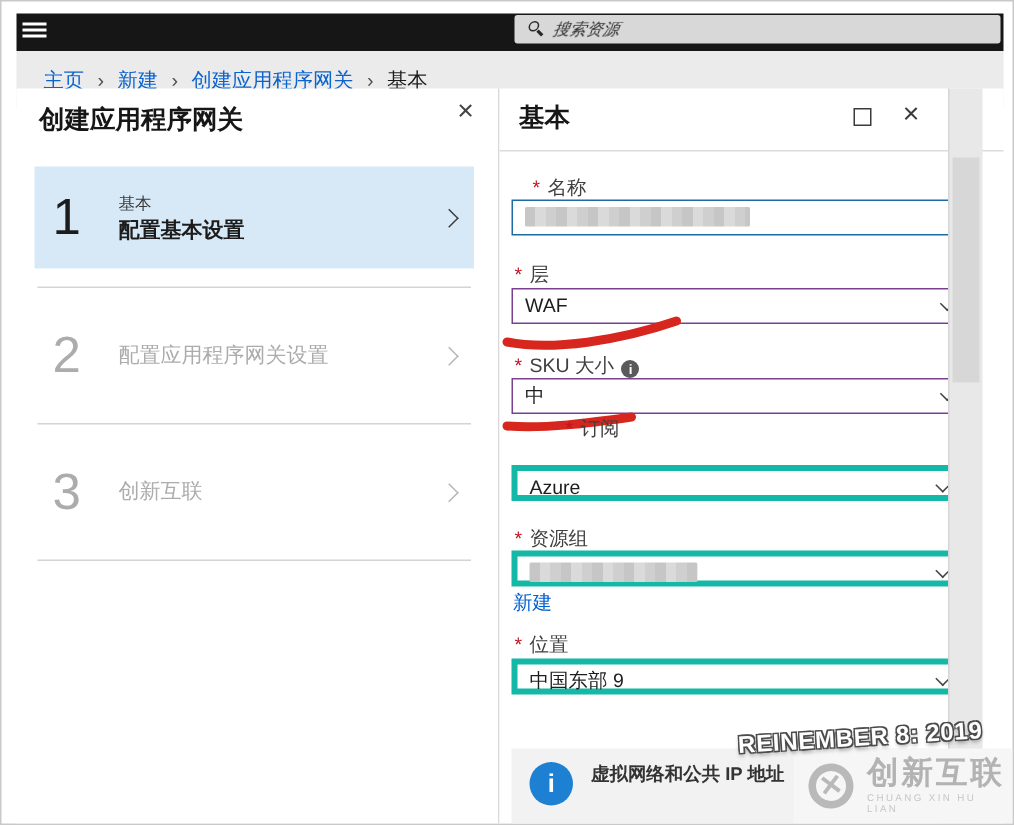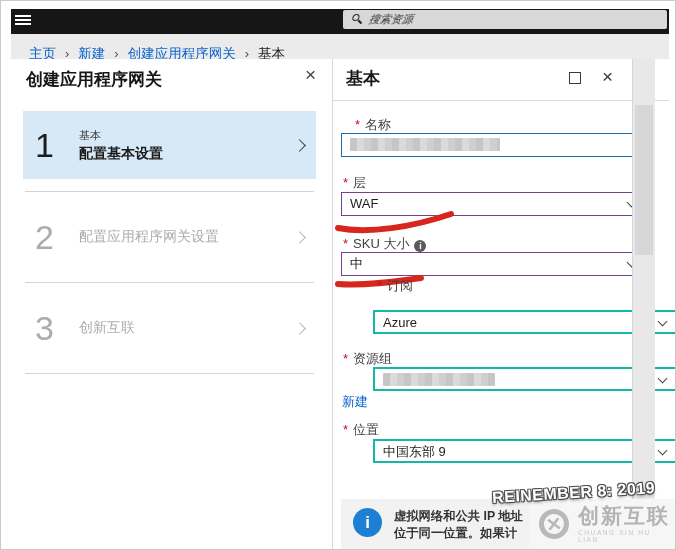--- a/index.html
+++ b/index.html
@@ -65,21 +65,21 @@
   .f-label { position:absolute; font-size:13px; color:#404040; }
   .req { color:#c21121; margin-right:5px; font-size:13px; }
   .info-dot { display:inline-block; width:12px; height:12px; background:#5a5a5a; color:#fff;
               border-radius:50%; font-size:9px; font-weight:bold; text-align:center; line-height:12px;
               margin-left:5px; vertical-align:-1px; cursor:pointer; }
 
   .ctrl { position:absolute; left:8px; width:304px; height:24px; background:#fff;
           font-size:13px; color:#1d1d1d; line-height:22px; padding:0 43px 0 8px; cursor:pointer; }
   .ctrl.b-blue   { border:1.5px solid #1c6ba5; }
   .ctrl.b-purple { border:1px solid #7b3f8f; }
-  .ctrl.b-gray   { border:2px solid #14b8a6;margin-left:32px; }
+  .ctrl.b-gray   { border:4px solid #14b8a6; }
   .chev-down { position:absolute; right:9px; top:6px; width:7px; height:7px;
                border-right:1.5px solid #444; border-bottom:1.5px solid #444; transform:rotate(45deg); }
   .mosaic { height:13px; margin-top:4px; border-radius:1px;
             background:repeating-linear-gradient(90deg,#c6c6c6 0 7px,#dadada 7px 14px,#cfcfcf 14px 21px); }
   .mosaic.m-name { width:150px; }
   .mosaic.m-rg { width:112px; }
 
   .annot { position:absolute; pointer-events:none; }
   .link-new { position:absolute; left:9px; font-size:13px; color:#0460d0; cursor:pointer; }
 
@@ -224,21 +224,20 @@
     </div>
     <div class="ctrl b-gray" style="top:380px;">
       <span>中国东部 9</span>
       <span class="chev-down"></span>
     </div>
 
     <div class="infobox">
       <span class="info-circle">i</span>
       <span class="info-lines">
         <div>虚拟网络和公共 IP 地址</div>
-        <div>位于同一位置。如果计</div>
       </span>
     </div>
 
     <div class="scrolltrack">
       <div class="scrollthumb"></div>
     </div>
   </div>
 
   <div class="watermark">REINEMBER 8: 2019</div>
   <div class="logocard">

